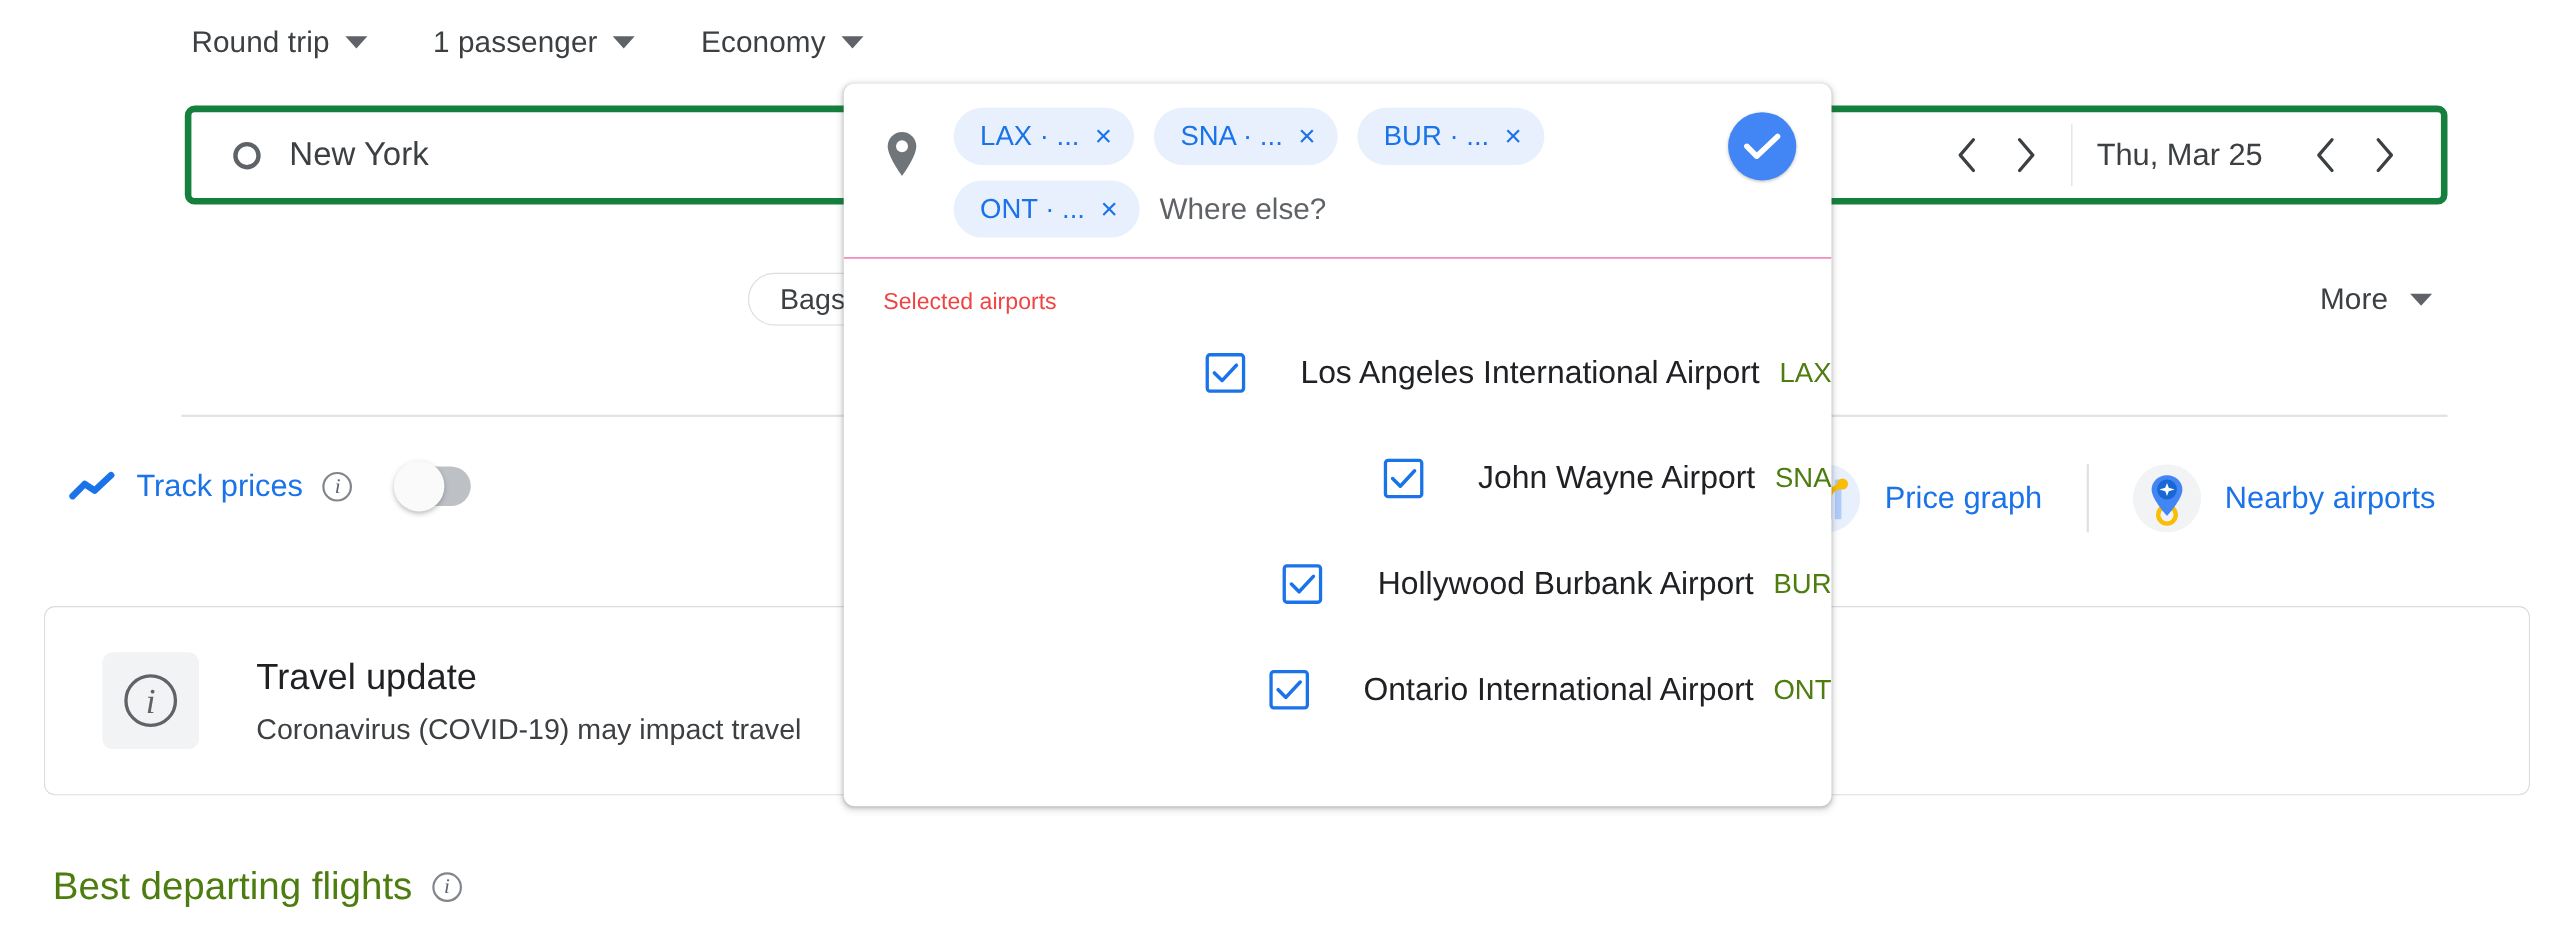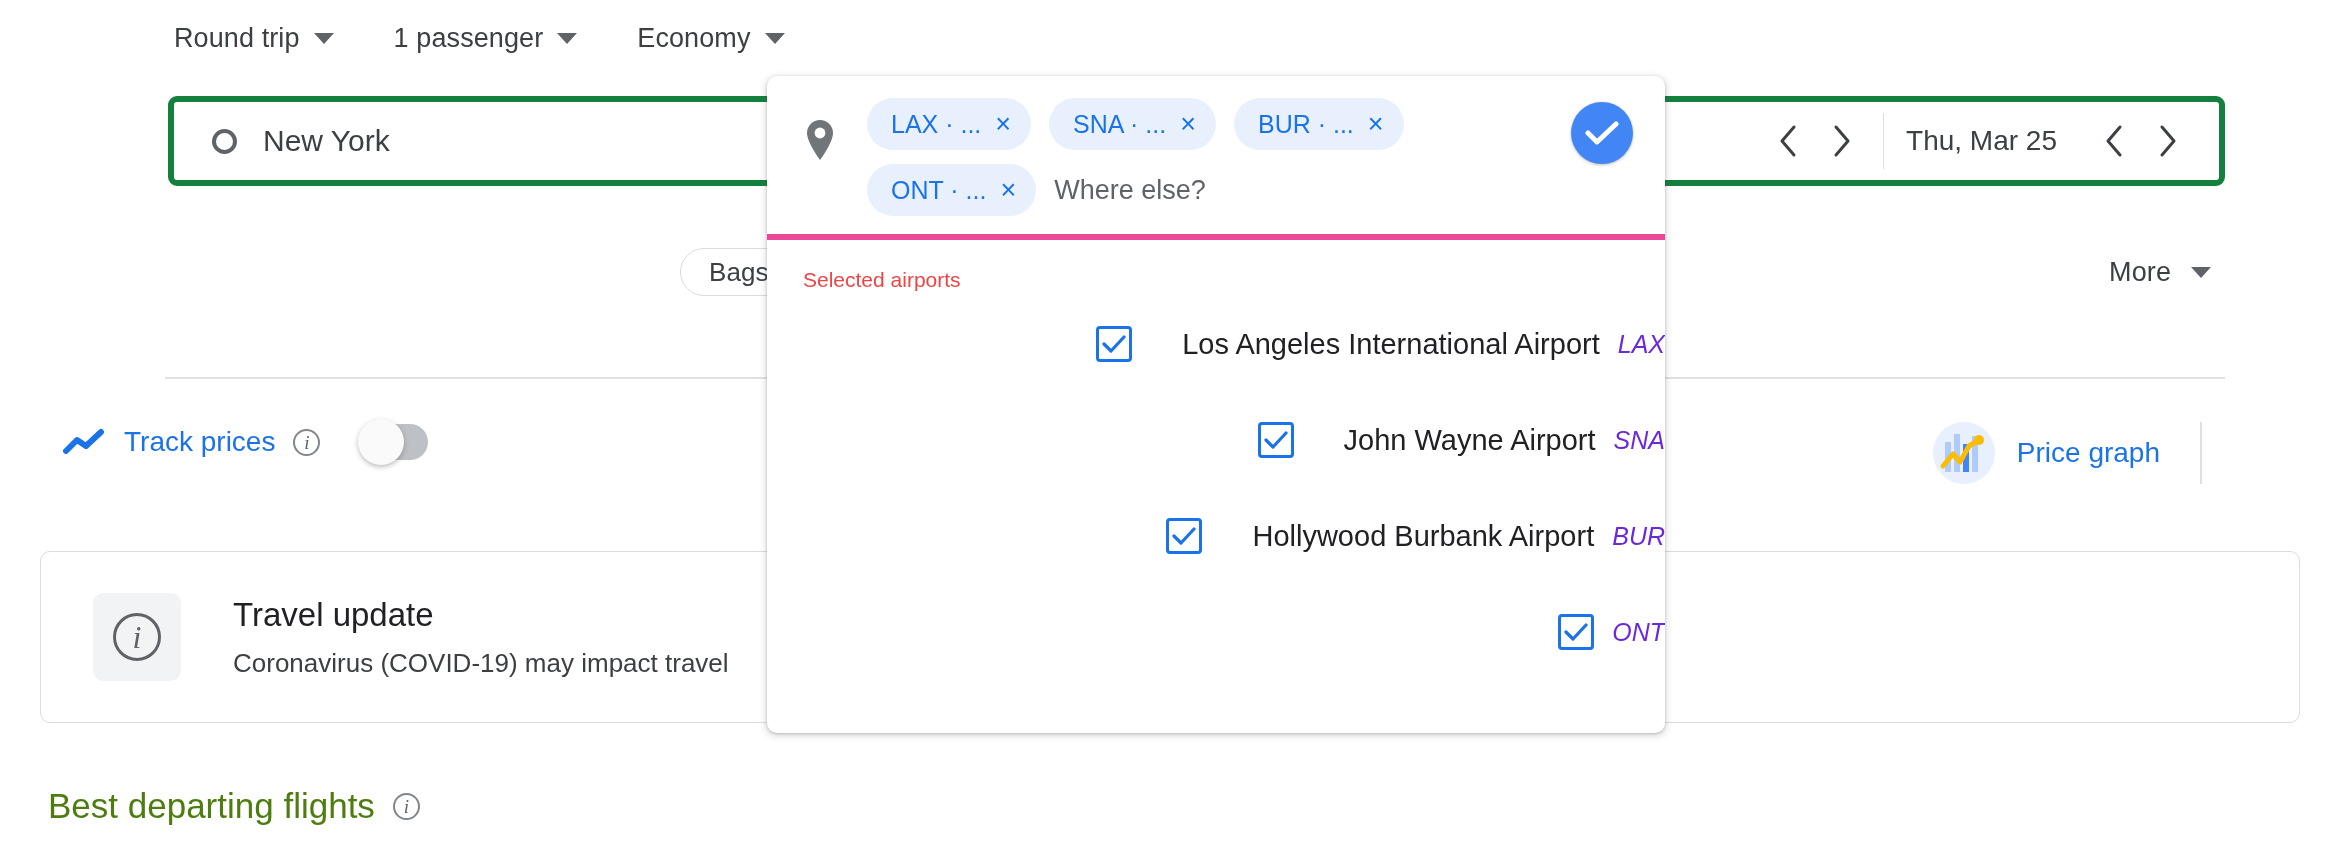--- a/index.html
+++ b/index.html
@@ -341,21 +341,21 @@
     height: 657px;
     background: #fff;
     border-radius: 10px;
     box-shadow: 0 2px 6px 2px rgba(60,64,67,.15), 0 1px 3px rgba(60,64,67,.25);
     z-index: 10;
     overflow: hidden;
   }
   .popup-top {
     position: relative;
     padding: 22px 28px 18px 28px;
-    border-bottom: 6px solid #ec4899;
+    border-bottom: 1px solid #ec4899;
     min-height: 108px;
     box-sizing: border-box;
   }
   .pin-icon {
     position: absolute;
     left: 36px;
     top: 42px;
   }
   .chips-area {
     margin-left: 72px;
@@ -442,23 +442,22 @@
     flex: none;
   }
   .cbox svg { display: block; }
   .airport-name {
     font-size: 29px;
     color: #202124;
     margin-left: 50px;
   }
   .airport-code {
     font-size: 25px;
-    color: #6d28d9;
+    color: #4d7c0f;
     margin-left: 18px;
-    font-style: italic;
   }
 </style>
 </head>
 <body>
 
 <div id="screen">
 
   <div class="opt-row">
     <div class="opt">
       <span class="opt-label">Round trip</span>
@@ -546,20 +545,30 @@
         <rect x="12" y="20" width="6" height="30" fill="#aecbfa"></rect>
         <rect x="21" y="12" width="6" height="38" fill="#aecbfa"></rect>
         <rect x="30" y="22" width="6" height="28" fill="#4285f4"></rect>
         <rect x="39" y="14" width="6" height="36" fill="#aecbfa"></rect>
         <polyline points="10,44 20,32 27,40 36,24 46,18" fill="none" stroke="#fbbc04" stroke-width="5" stroke-linecap="round" stroke-linejoin="round"></polyline>
         <circle cx="46" cy="18" r="5" fill="#fbbc04"></circle>
       </svg>
       <span class="qlink-label">Price graph</span>
     </div>
     <span class="qsep"></span>
+    <div class="qlink">
+      <svg width="62" height="62" viewBox="0 0 62 62">
+        <circle cx="31" cy="31" r="31" fill="#f1f3f4"></circle>
+        <circle cx="31" cy="46" r="8" fill="none" stroke="#fbbc04" stroke-width="4"></circle>
+        <path d="M31 10c-8 0-14 6-14 13 0 9 14 24 14 24s14-15 14-24c0-7-6-13-14-13z" fill="#4285f4"></path>
+        <circle cx="31" cy="23" r="9" fill="#1967d2"></circle>
+        <path d="M31 17 l1.6 4.4 l5.4 1.6 l-5.4 1.6 l-1.6 4.4 l-1.6-4.4 l-5.4-1.6 l5.4-1.6z" fill="#ffffff"></path>
+      </svg>
+      <span class="qlink-label">Nearby airports</span>
+    </div>
   </div>
 
   <div class="travel-card">
     <div class="travel-icon">
       <span class="ring">i</span>
     </div>
     <div class="travel-text">
       <div class="travel-title">Travel update</div>
       <div class="travel-desc">Coronavirus (COVID-19) may impact travel</div>
     </div>
@@ -638,18 +647,19 @@
         <span class="airport-name">Hollywood Burbank Airport</span>
         <span class="airport-code">BUR</span>
       </div>
 
       <div class="airport-row">
         <span class="cbox">
           <svg width="24" height="18" viewBox="0 0 24 18">
             <polyline points="2,9 9,16 22,2" fill="none" stroke="#1a73e8" stroke-width="3.2" stroke-linecap="round" stroke-linejoin="round"></polyline>
           </svg>
         </span>
+        <span class="airport-name">Ontario International Airport</span>
         <span class="airport-code">ONT</span>
       </div>
     </div>
   </div>
 
 </div>
 
 </body></html>

